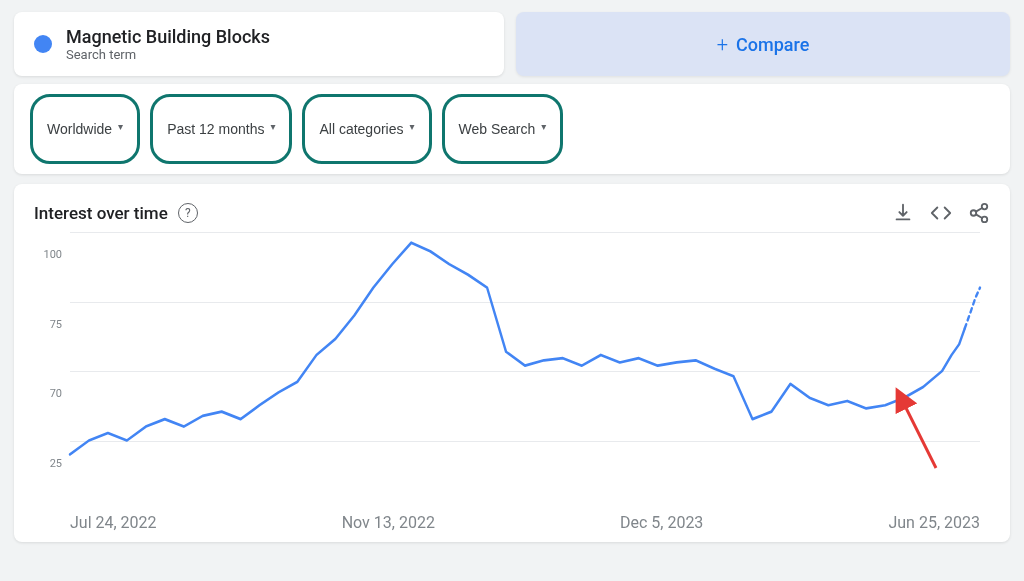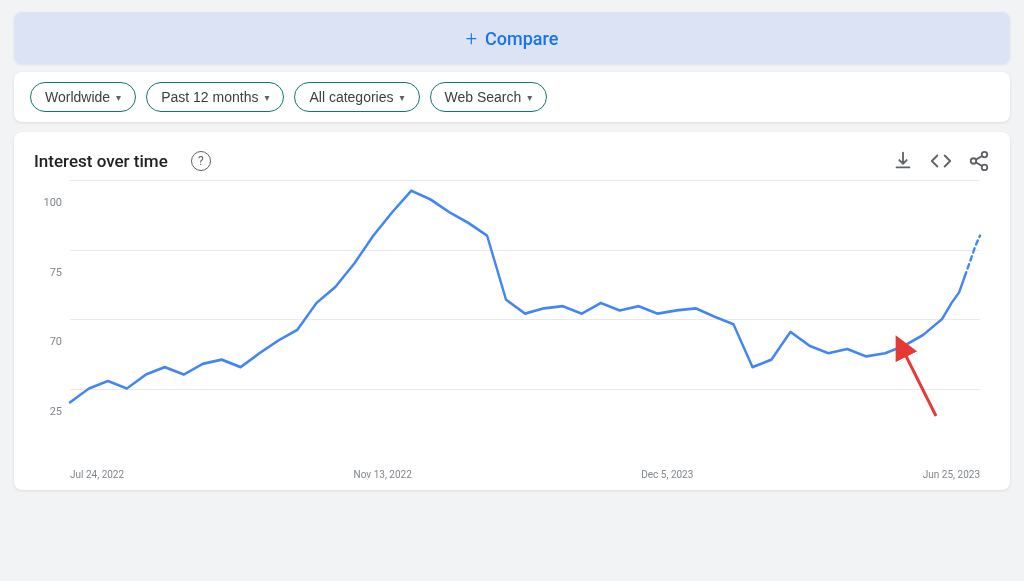--- a/index.html
+++ b/index.html
@@ -79,24 +79,24 @@
       border-radius: 8px;
       padding: 10px 16px;
       display: flex;
       align-items: center;
       gap: 10px;
       box-shadow: 0 1px 3px rgba(0,0,0,0.1);
     }
 
     .filter-btn {
       display: flex;
-      align-items: center;
+      align-items: flex-start;
       gap: 6px;
-      padding: 6px 14px;
-      border: 1px solid #0f766e;
+      padding: 24px 14px;
+      border: 3px solid #0f766e;
       border-radius: 20px;
       background: #fff;
       font-size: 14px;
       color: #3c4043;
       cursor: pointer;
       white-space: nowrap;
     }
 
     .filter-btn .chevron {
       font-size: 10px;
@@ -115,21 +115,21 @@
     .chart-header {
       display: flex;
       align-items: center;
       justify-content: space-between;
       margin-bottom: 8px;
     }
 
     .chart-title-group {
       display: flex;
       align-items: center;
-      gap: 23px;
+      gap: 10px;
     }
 
     .chart-title {
       font-size: 17px;
       font-weight: 500;
       color: #202124;
     }
 
     .help-icon {
       width: 20px;
@@ -197,21 +197,21 @@
     .x-axis-labels {
       position: absolute;
       bottom: 0;
       left: 36px;
       right: 10px;
       display: flex;
       justify-content: space-between;
     }
 
     .x-label {
-      font-size: 10px;
+      font-size: 16px;
       color: #80868b;
     }
 
     svg.line-chart {
       position: absolute;
       top: 0; left: 0;
       width: 100%;
       height: 100%;
       overflow: visible;
     }
@@ -220,20 +220,27 @@
       position: absolute;
       bottom: 28px;
       right: 24px;
       pointer-events: none;
     }
   </style>
 </head>
 <body>
 
 <div class="top-section">
+  <div class="search-term-card">
+    <div class="blue-dot"></div>
+    <div class="search-term-text">
+      <div class="term-name">Magnetic Building Blocks</div>
+      <div class="term-label">Search term</div>
+    </div>
+  </div>
   <div class="compare-card">
     <span class="plus">+</span>
     <span class="compare-label">Compare</span>
   </div>
 </div>
 
 <div class="filter-bar">
   <button class="filter-btn">
     <span>Worldwide</span>
     <span class="chevron">▾</span>

